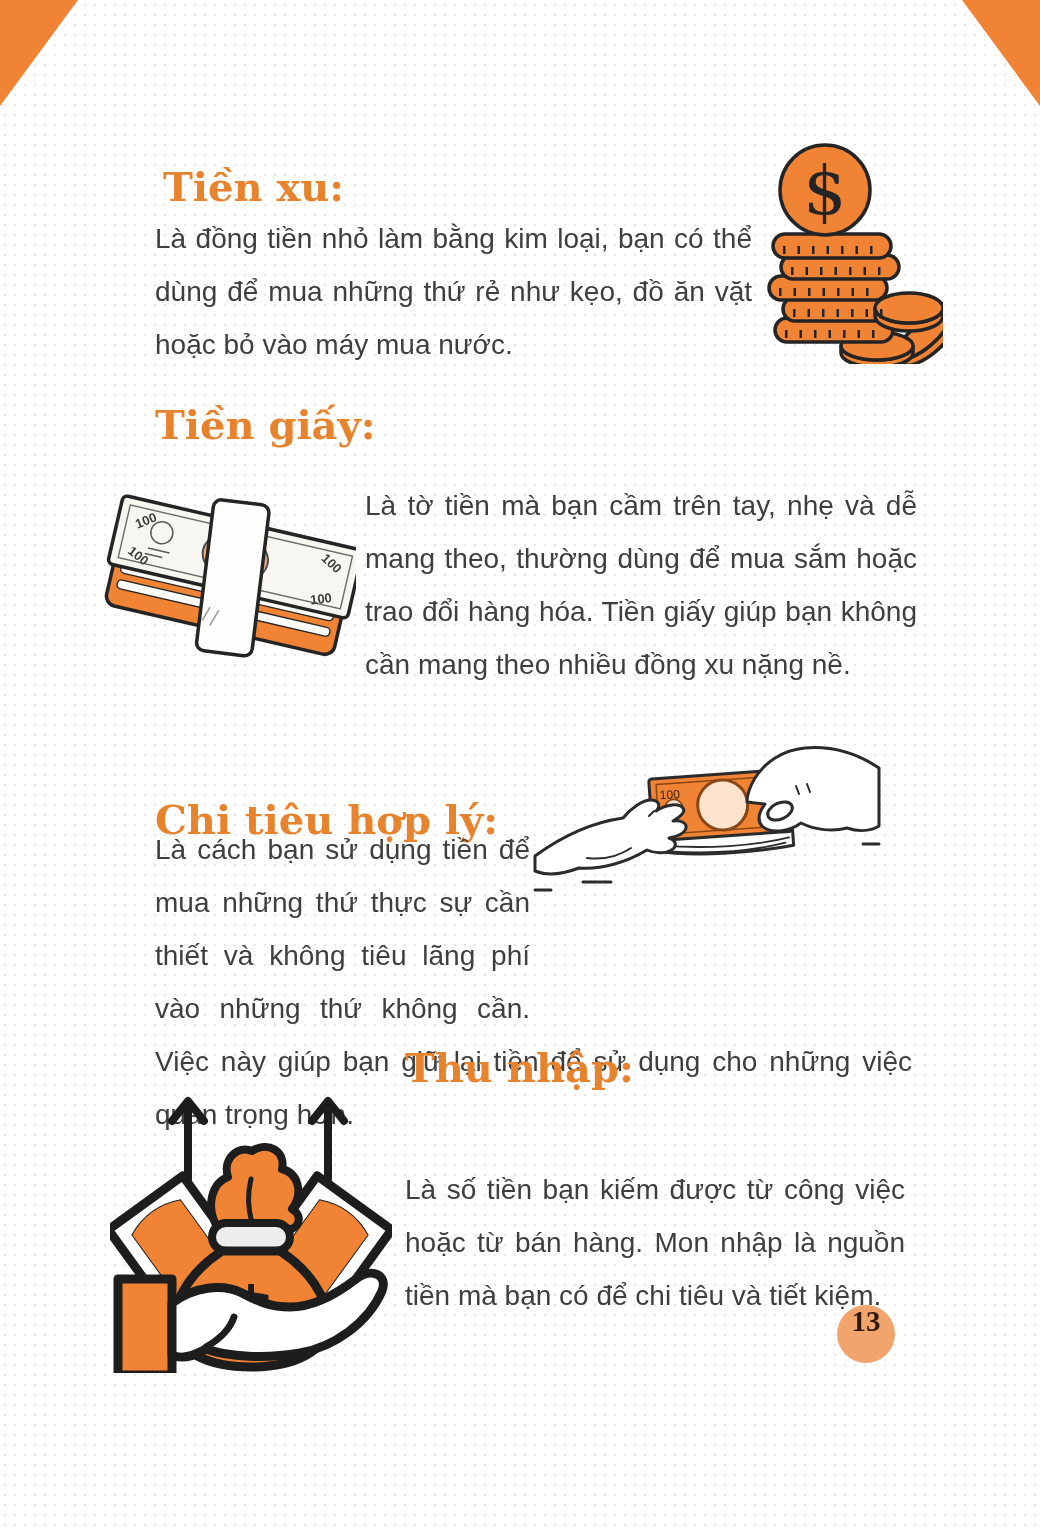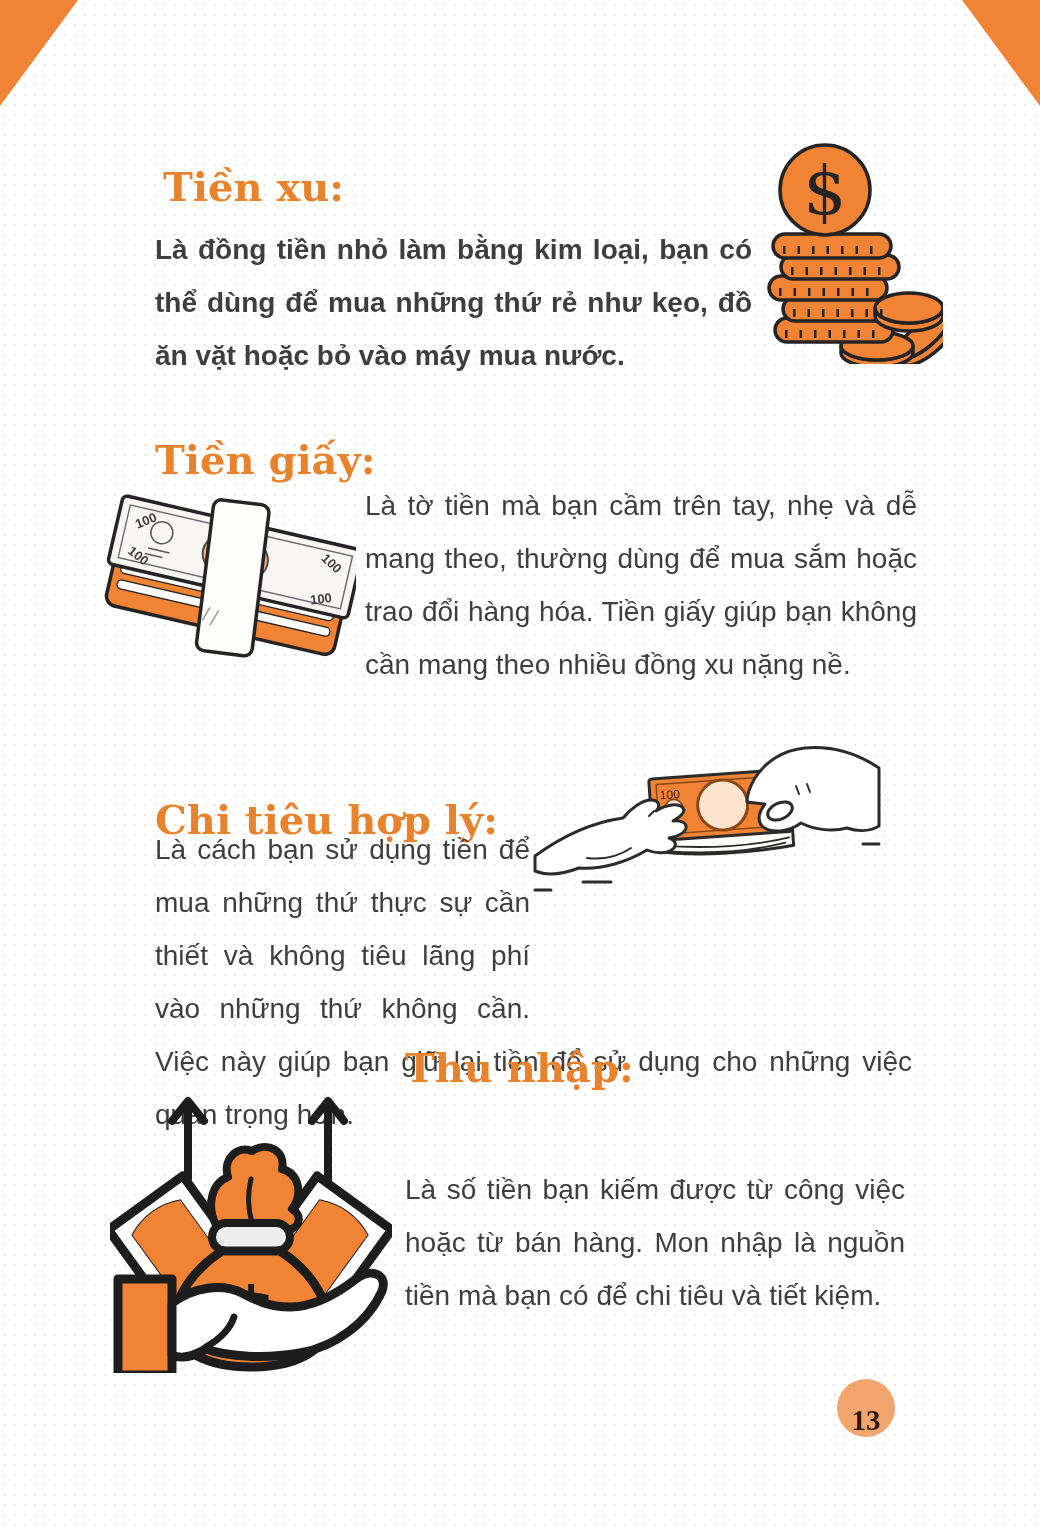--- a/index.html
+++ b/index.html
@@ -24,43 +24,43 @@
     color:#E8832D;
     white-space:nowrap;
   }
   .body-text{
     position:absolute;margin:0;
     font-size:28px;line-height:53px;
     color:#3e3e3e;
     text-align:justify;
   }
   .h-coins{left:163px;top:163px;}
-  .b-coins{left:155px;top:223px;width:597px;font-weight:bold;}
-
-  .h-paper{left:155px;top:436px;text-align:center;}
+  .b-coins{left:155px;top:212px;width:597px;}
+
+  .h-paper{left:155px;top:401px;text-align:center;}
   .b-paper{left:365px;top:479px;width:552px;}
 
   .h-spend{left:155px;top:796px;}
   .b-spend{left:155px;top:823px;width:757px;}
   .wrap-spacer{float:right;width:382px;height:160px;}
 
   .h-income{left:405px;top:1044px;}
   .b-income{left:405px;top:1163px;width:500px;}
 
   .ill{position:absolute;}
   .ill-coins{left:763px;top:140px;}
   .ill-bundle{left:98px;top:487px;}
   .ill-hands{left:533px;top:738px;}
   .ill-bag{left:110px;top:1083px;}
 
   .page-badge{
-    position:absolute;left:837px;top:1379px;
+    position:absolute;left:837px;top:1305px;
     width:58px;height:58px;border-radius:50%;
     background:#F1A56C;
-    display:flex;align-items:flex-end;justify-content:center;
+    display:flex;align-items:flex-start;justify-content:center;
     font-family:"Liberation Serif", serif;
     font-weight:700;font-size:29px;color:#2e1708;
   }
 </style>
 </head>
 <body>
 
 <div class="page">
 
   <div class="corner corner-left"></div>

